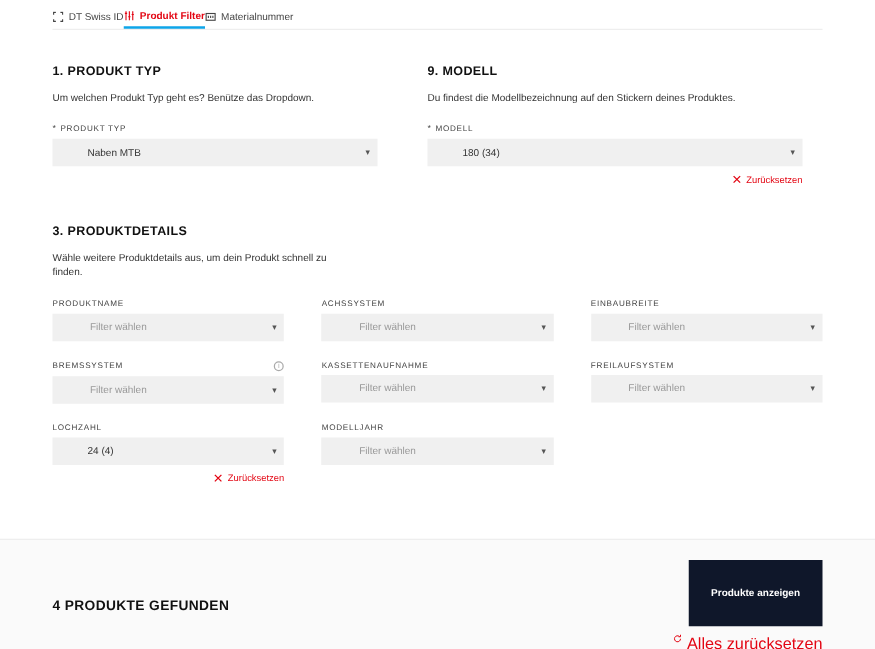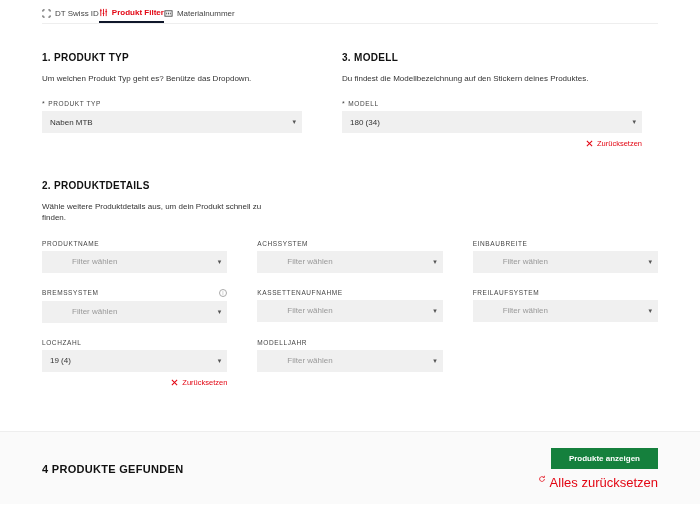--- a/index.html
+++ b/index.html
@@ -1,44 +1,44 @@
 <!DOCTYPE html>
 <html><head>
 <meta charset="utf-8">
 <style>
   * { box-sizing: border-box; margin: 0; padding: 0; }
   body { font-family: Arial, Helvetica, sans-serif; font-size: 9px; color: #111; background: #fff; width: 700px; }
   .page { padding: 0 42px; }
   .tabs { display: flex; gap: 0; padding: 8px 0 0 0; border-bottom: 1px solid #eee; }
   .tab { display: flex; align-items: center; gap: 4px; font-size: 8px; color: #444; padding-bottom: 4px; cursor: pointer; }
   .tab svg { width: 9px; height: 9px; }
-  .tab.active { color: #e30613; border-bottom: 2px solid #0f172a; font-weight: 700; }
+  .tab.active { color: #e30613; border-bottom: 2px solid #0ea5e9; font-weight: 700; }
   .tab.active svg { stroke: #e30613; }
   .sections { display: flex; flex-wrap: wrap; gap: 0 40px; }
   .section { margin-top: 28px; }
   .step1 { width: 260px; }
   .step2 { width: 300px; }
   .h { font-size: 10px; font-weight: 700; letter-spacing: .3px; margin-bottom: 10px; }
   .desc { font-size: 8px; color: #333; line-height: 1.4; margin-bottom: 16px; }
   .field-label { font-size: 6.5px; letter-spacing: .6px; text-transform: uppercase; color: #444; margin-bottom: 4px; display: flex; align-items: center; gap: 3px; }
   .field-label .req { font-size: 7px; }
   .info { display:inline-flex; width:8px; height:8px; border:1px solid #aaa; border-radius:50%; align-items:center; justify-content:center; font-size:5px; color:#aaa; margin-left:auto; }
   .select { position: relative; width: 100%; height: 22px; background: #f0f0f0; border: none; display: flex; align-items: center; padding: 0 8px; cursor: pointer; font-size: 8px; }
   .select .arrow { position: absolute; right: 6px; top: 50%; transform: translateY(-50%); font-size: 7px; color: #555; pointer-events:none; }
-  .select .val { color: #333; }
+  .select .val { color: #333; margin-left: 20px; }
   .select .placeholder { color: #999; padding-left: 22px; }
   .reset { display: flex; align-items: center; justify-content: flex-end; gap: 4px; font-size: 7.5px; color: #e30613; margin-top: 6px; cursor: pointer; }
   .reset svg { width: 7px; height: 7px; }
   .step3 { width: 100%; margin-top: 32px; }
   .detail-grid { display: grid; grid-template-columns: repeat(3, 1fr); gap: 16px 30px; margin-top: 4px; }
   .detail-field .field-label { display:flex; }
   .footer { background: #fafafa; margin-top: 44px; padding: 16px 42px 14px 42px; display: flex; align-items: center; justify-content: space-between; border-top: 1px solid #eee; }
   .count { font-size: 11px; font-weight: 700; letter-spacing: .3px; }
   .footer-right { display:flex; flex-direction:column; align-items:flex-end; gap:6px; }
-  .cta { background: #15803d; color: #fff; font-size: 8px; font-weight: 700; padding: 6px 18px; border: none; cursor: pointer; }
+  .cta { background: #0f172a; color: #fff; font-size: 8px; font-weight: 700; padding: 22px 18px; border: none; cursor: pointer; }
   .reset-all { display:flex; align-items:flex-start; gap:4px; font-size:13px; color:#e30613; cursor:pointer;padding-left:35px; }
   .reset-all svg { width:8px; height:8px; }
 </style>
 </head>
 <body>
 
 <div class="page">
 
   <div class="tabs">
     <div class="tab">
@@ -73,42 +73,42 @@
             <span>PRODUKT TYP</span>
           </div>
         <div class="select">
           <span class="val">Naben MTB</span>
           <span class="arrow">▾</span>
         </div>
       </div>
     </div>
 
     <div class="section step2">
-      <div class="h">3. MODELL</div>
+      <div class="h">9. MODELL</div>
       <div class="desc">Du findest die Modellbezeichnung auf den Stickern deines Produktes.</div>
       <div class="field">
         <div class="field-label">
             <span class="req">*</span>
             <span>MODELL</span>
           </div>
         <div class="select">
           <span class="val">180 (34)</span>
           <span class="arrow">▾</span>
         </div>
         <div class="reset">
           <svg viewBox="0 0 8 8" stroke="#e30613" stroke-width="1.2">
               <path d="M1 1l6 6M7 1L1 7"></path>
             </svg>
           <span>Zurücksetzen</span>
         </div>
       </div>
     </div>
 
     <div class="section step3">
-      <div class="h">2. PRODUKTDETAILS</div>
+      <div class="h">3. PRODUKTDETAILS</div>
       <div class="desc" style="max-width:240px">Wähle weitere Produktdetails aus, um dein Produkt schnell zu finden.</div>
 
       <div class="detail-grid">
         <div class="detail-field">
           <div class="field-label">PRODUKTNAME</div>
           <div class="select">
               <span class="placeholder">Filter wählen</span>
               <span class="arrow">▾</span>
             </div>
         </div>
@@ -148,21 +148,21 @@
           <div class="field-label">FREILAUFSYSTEM</div>
           <div class="select">
               <span class="placeholder">Filter wählen</span>
               <span class="arrow">▾</span>
             </div>
         </div>
 
         <div class="detail-field">
           <div class="field-label">LOCHZAHL</div>
           <div class="select">
-              <span class="val">19 (4)</span>
+              <span class="val">24 (4)</span>
               <span class="arrow">▾</span>
             </div>
           <div class="reset">
             <svg viewBox="0 0 8 8" stroke="#e30613" stroke-width="1.2">
                 <path d="M1 1l6 6M7 1L1 7"></path>
               </svg>
             <span>Zurücksetzen</span>
           </div>
         </div>
         <div class="detail-field">

